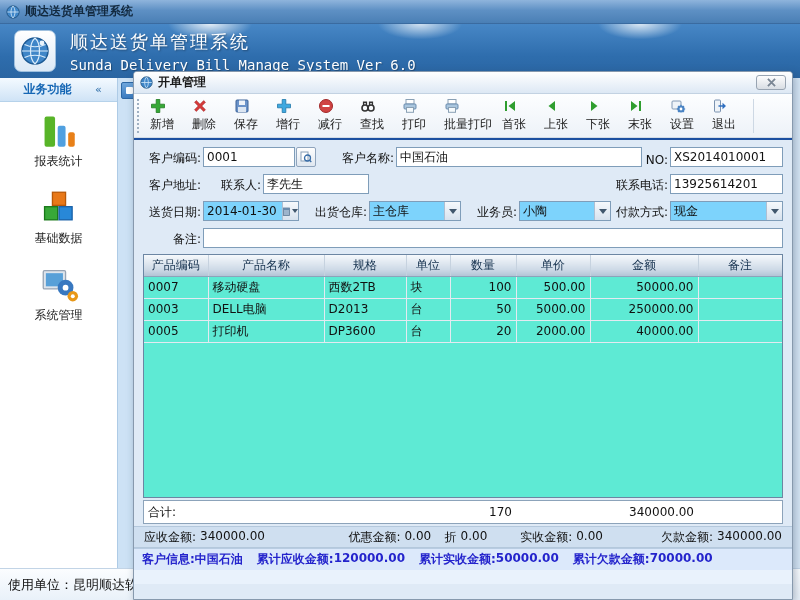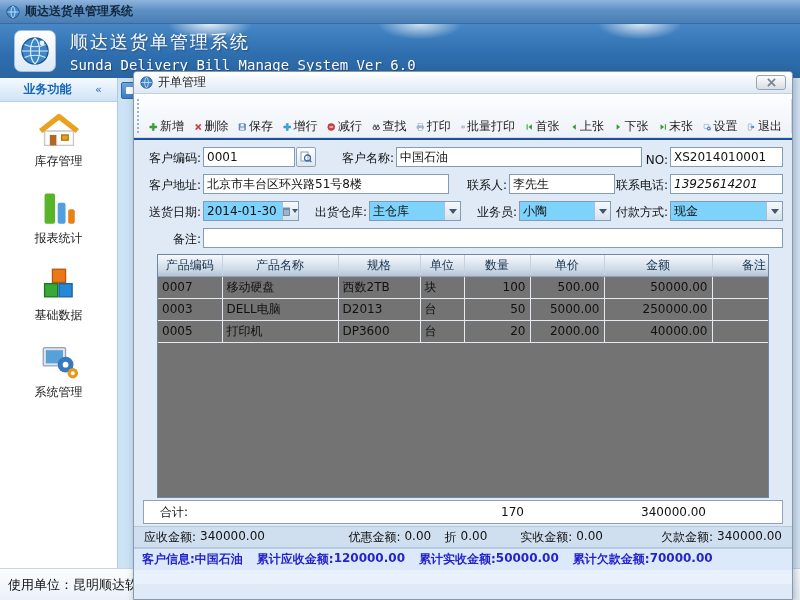--- a/index.html
+++ b/index.html
@@ -50,30 +50,30 @@
   .main-statusbar { position:absolute; left:0; top:568px; width:800px; height:32px;
     background:linear-gradient(#fbfdff,#e9f1f9); border-top:1px solid #c2d4e6;
     display:flex; align-items:center; padding-left:8px; font-size:13px; }
 
   
   .dialog { position:absolute; left:133px; top:71px; width:660px; height:529px;
     background:#dfeaf6; border:1px solid #8799ad; border-radius:4px 4px 0 0;
     box-shadow:2px 3px 8px rgba(40,60,90,.35); overflow:hidden; }
   .dlg-titlebar { height:22px; background:linear-gradient(#ffffff,#dde8f4);
     border-bottom:1px solid #c3d2e2; display:flex; align-items:center; gap:5px; padding:0 6px; }
-  .dlg-titlebar .t { flex:1; font-weight:normal; color:#1a1a1a; }
+  .dlg-titlebar .t { flex:1; font-weight:bold; color:#1a1a1a; }
   .dlg-close { width:30px; height:15px; border:1px solid #98a4b2; border-radius:3px;
     background:linear-gradient(#fdfdfd,#d8dde4); display:flex; align-items:center;
     justify-content:center; cursor:pointer; }
 
   .toolbar { height:44px; background:linear-gradient(#fdfeff,#edf2f8);
     border-bottom:1px solid #d3dce6; display:flex; align-items:center; padding-left:3px; }
   .gripper { width:5px; height:34px; margin-right:3px;
     border-left:2px dotted #9fb0c2; }
-  .tbtn { min-width:42px; height:40px; display:flex; align-items:flex-end;
+  .tbtn { min-width:42px; height:40px; display:flex; flex-direction:column; align-items:flex-start;
     justify-content:center; gap:2px; padding:0 4px; cursor:pointer; border:1px solid transparent;
     border-radius:3px;font-family:Liberation Serif, serif; }
   .tbtn .cap { font-size:12px; color:#222; white-space:nowrap; }
   .tb-end { width:0; height:34px; border-left:1px solid #cdd8e4; margin-left:4px; }
   .accent-line { height:2px; background:#1b4fa0; }
 
   
   .form { padding:6px 9px 4px 9px; }
   .frow { display:flex; align-items:flex-end; height:21px; margin-bottom:6px; }
   .flabel { width:60px; text-align:right; padding-right:2px; white-space:nowrap; color:#111; }
@@ -85,34 +85,34 @@
   .combo { height:20px; border:1px solid #7f9db9; background:#7dd3fc; display:flex;
     align-items:center; cursor:pointer; }
   .combo .ctext { flex:1; padding:0 3px; white-space:nowrap; overflow:hidden; }
   .combo .cbtn { width:16px; height:18px; background:linear-gradient(#f6f9fc,#d7e2ee);
     border-left:1px solid #aebfd2; display:flex; align-items:center; justify-content:center; }
   .arrow-down { width:0; height:0; border-left:4px solid transparent;
     border-right:4px solid transparent; border-top:5px solid #41576d; }
   .datebtn { display:flex; align-items:center; gap:2px; }
 
   
-  .grid { margin:0 23px; border:1px solid #6c86a3; background:#737373; height:244px;
+  .grid { margin:0 9px; border:1px solid #6c86a3; background:#5eead4; height:244px;
     overflow:hidden; }
   .gtable { border-collapse:collapse; width:100%; table-layout:fixed; }
   .gtable th { height:21px; font-weight:normal; color:#15314e;
     background:linear-gradient(#f6f9fc,#cdd9e6 70%,#b3c4d6);
     border-right:1px solid #c6d2df; border-bottom:1px solid #8ca3ba; }
   .gtable td { height:22px; padding:0 4px; border-right:1px solid #e4eaf1;
     border-bottom:1px solid #e4eaf1; overflow:hidden; white-space:nowrap; }
   .num { text-align:right; }
   .c0{width:64px}.c1{width:116px}.c2{width:82px}.c3{width:44px}
   .c4{width:66px}.c5{width:74px}.c6{width:108px}.c7{width:84px}
 
   .total-row { margin:2px 9px 0 9px; height:24px; background:#fff;
-    border:1px solid #8ca3ba; display:flex; align-items:center;padding-left:12px; }
+    border:1px solid #8ca3ba; display:flex; align-items:center; }
   .total-row .cell { padding:0 4px; white-space:nowrap; }
 
   .summary { height:22px; margin-top:2px; background:#cfdff0;
     border-top:1px solid #b4c8dc; border-bottom:1px solid #b4c8dc;
     display:flex; align-items:center; padding:0 10px; }
   .sgroup { display:flex; gap:4px; white-space:nowrap; }
 
   .dlg-status { height:22px; background:#dce9fb; border-top:1px solid #b8cce2;
     display:flex; align-items:center; gap:14px; padding:0 8px;
     color:#2424cc; font-weight:bold; }
@@ -149,31 +149,20 @@
 </div>
 
 <div class="sidebar">
   <div class="sidebar-head">
     <span class="sh-label">业务功能</span>
     <span class="collapse">«</span>
   </div>
 
 
 
-  <div class="side-item">
-    <span>
-      <svg width="42" height="38" viewBox="0 0 32 28">
-        <path d="M5 14h22v11H5z" fill="#fdfdfd" stroke="#c8c8c8"></path>
-        <path d="M2 14 16 3l14 11" fill="none" stroke="#e8a21e" stroke-width="4" stroke-linejoin="round"></path>
-        <rect x="9" y="17" width="5" height="8" fill="#b06820"></rect>
-        <rect x="18" y="17" width="5" height="4" fill="#e8a21e" stroke="#b07808"></rect>
-      </svg>
-    </span>
-    <span class="lbl">库存管理</span>
-  </div>
 
   <div class="side-item">
     <span>
       <svg width="42" height="38" viewBox="0 0 32 28">
         <rect x="5" y="3" width="8" height="23" rx="1.5" fill="#58b428"></rect>
         <rect x="15" y="10" width="6" height="16" rx="1.5" fill="#50a0e0"></rect>
         <rect x="23" y="15" width="5" height="11" rx="1.5" fill="#e88018"></rect>
       </svg>
     </span>
     <span class="lbl">报表统计</span>
@@ -349,25 +338,24 @@
           </svg>
       </span>
       <span class="flabel" style="width:auto; margin-left:26px">客户名称:</span>
       <input class="tinput" style="width: 246px;" value="中国石油">
       <span class="flabel" style="width:auto; margin-left:auto">NO:</span>
       <input class="tinput" style="width: 113px;" value="XS2014010001">
     </div>
 
     <div class="frow">
       <span class="flabel">客户地址:</span>
-      <input class="tinput" style="width: 246px;" value="北京市丰台区环兴路51号8楼">
       <span class="flabel" style="width:auto; margin-left:18px">联系人:</span>
       <input class="tinput" style="width: 106px;" value="李先生">
       <span class="flabel" style="width:auto; margin-left:auto">联系电话:</span>
-      <input class="tinput" style="width: 113px; font-style: italic;" value="13925614201">
+      <input class="tinput" style="width: 113px;" value="13925614201">
     </div>
 
     <div class="frow">
       <span class="flabel">送货日期:</span>
       <div class="combo" style="width:96px">
         <span class="ctext">2014-01-30</span>
         <span class="cbtn datebtn">
           <svg width="7" height="9" viewBox="0 0 7 9">
               <rect x="0.5" y="1" width="6" height="7.5" fill="#9db4cc" stroke="#5f7a96" stroke-width="0.8"></rect>
               <rect x="0.5" y="1" width="6" height="2" fill="#6c8cac"></rect>

